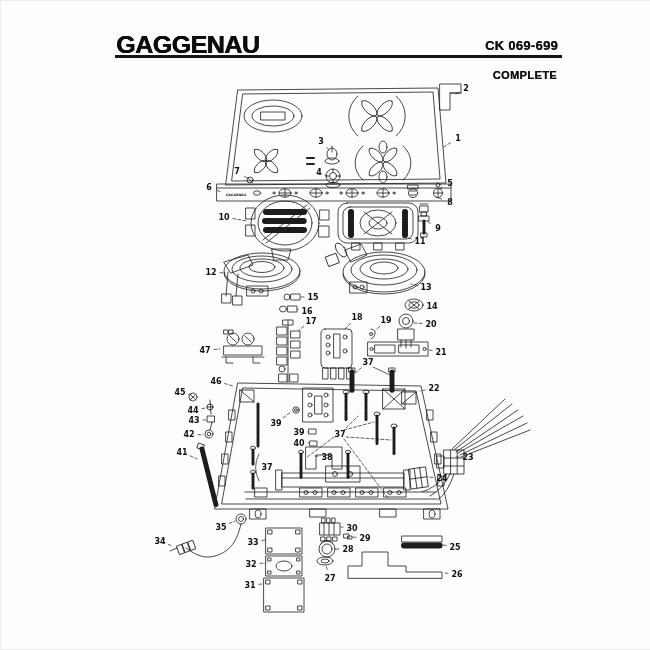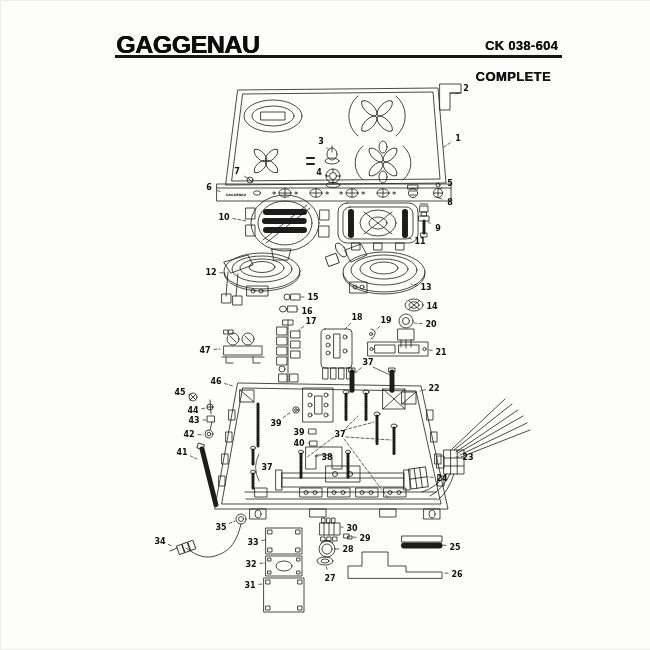--- a/index.html
+++ b/index.html
@@ -4,39 +4,39 @@
 <style>
   html,body{margin:0;padding:0;background:#ffffff;}
   .page{position:relative;width:650px;height:650px;background:#fdfdfc;overflow:hidden;
         font-family:"Liberation Sans",sans-serif;box-shadow:inset 0 0 0 1px #ececea;padding-left:24px;}
   .brand{position:absolute;left:116px;top:31px;font-size:25px;font-weight:bold;
          color:#0c0c0c;letter-spacing:-.5px;transform:scaleY(.92);
          text-shadow:.6px 0 0 currentColor,.3px 0 0 currentColor;}
   .model{position:absolute;right:116px;top:38px;font-size:13px;font-weight:bold;color:#111;
          letter-spacing:.3px;text-shadow:.3px 0 0 currentColor;}
   .rule{position:absolute;left:115px;right:112px;top:55px;height:3px;background:#161616;}
-  .subtitle{position:absolute;right:123px;top:69px;font-size:13px;font-weight:bold;color:#111;
+  .subtitle{position:absolute;right:117px;top:69px;font-size:11px;font-weight:bold;color:#111;
             letter-spacing:.4px;text-shadow:.3px 0 0 currentColor;}
   svg#diagram-svg{position:absolute;left:0;top:0;}
   #diagram-svg *{stroke:#1c1c1c;fill:none;stroke-width:.8;stroke-linecap:round;stroke-linejoin:round;}
   #diagram-svg .band{stroke-width:6;stroke-dasharray:1.5 1.6;}
   #diagram-svg .thread{stroke-width:5;stroke-dasharray:1.4 1.4;}
   #diagram-svg .pin{stroke-width:3;stroke-dasharray:1.2 1;}
   #diagram-svg .leader{stroke-dasharray:3 2;stroke-width:.7;}
   #diagram-svg .solidlead{stroke-width:.7;}
   #diagram-svg .part-num{fill:#111;stroke:none;font:bold 8px "DejaVu Sans",sans-serif;text-anchor:middle;}
   #diagram-svg .micro{fill:#111;stroke:none;font:bold 3.2px "DejaVu Sans",sans-serif;text-anchor:middle;}
   #diagram-svg .mark{stroke-width:2;stroke-dasharray:1 1.2;}
 </style>
 </head>
 <body>
 
 <div class="page">
   <div class="brand">GAGGENAU</div>
-  <div class="model">CK 038-604</div>
+  <div class="model">CK 069-699</div>
   <div class="rule"></div>
   <div class="subtitle">COMPLETE</div>
 
   <svg id="diagram-svg" width="650" height="650" viewBox="0 0 650 650">
 
     <g>
       <polygon points="238,90 438,88 446,183 226,185"></polygon>
       <polygon points="243,94 433,92 440,179 232,181"></polygon>
       <ellipse cx="273" cy="116" rx="29" ry="16"></ellipse>
       <ellipse cx="273" cy="116" rx="21" ry="10"></ellipse>

